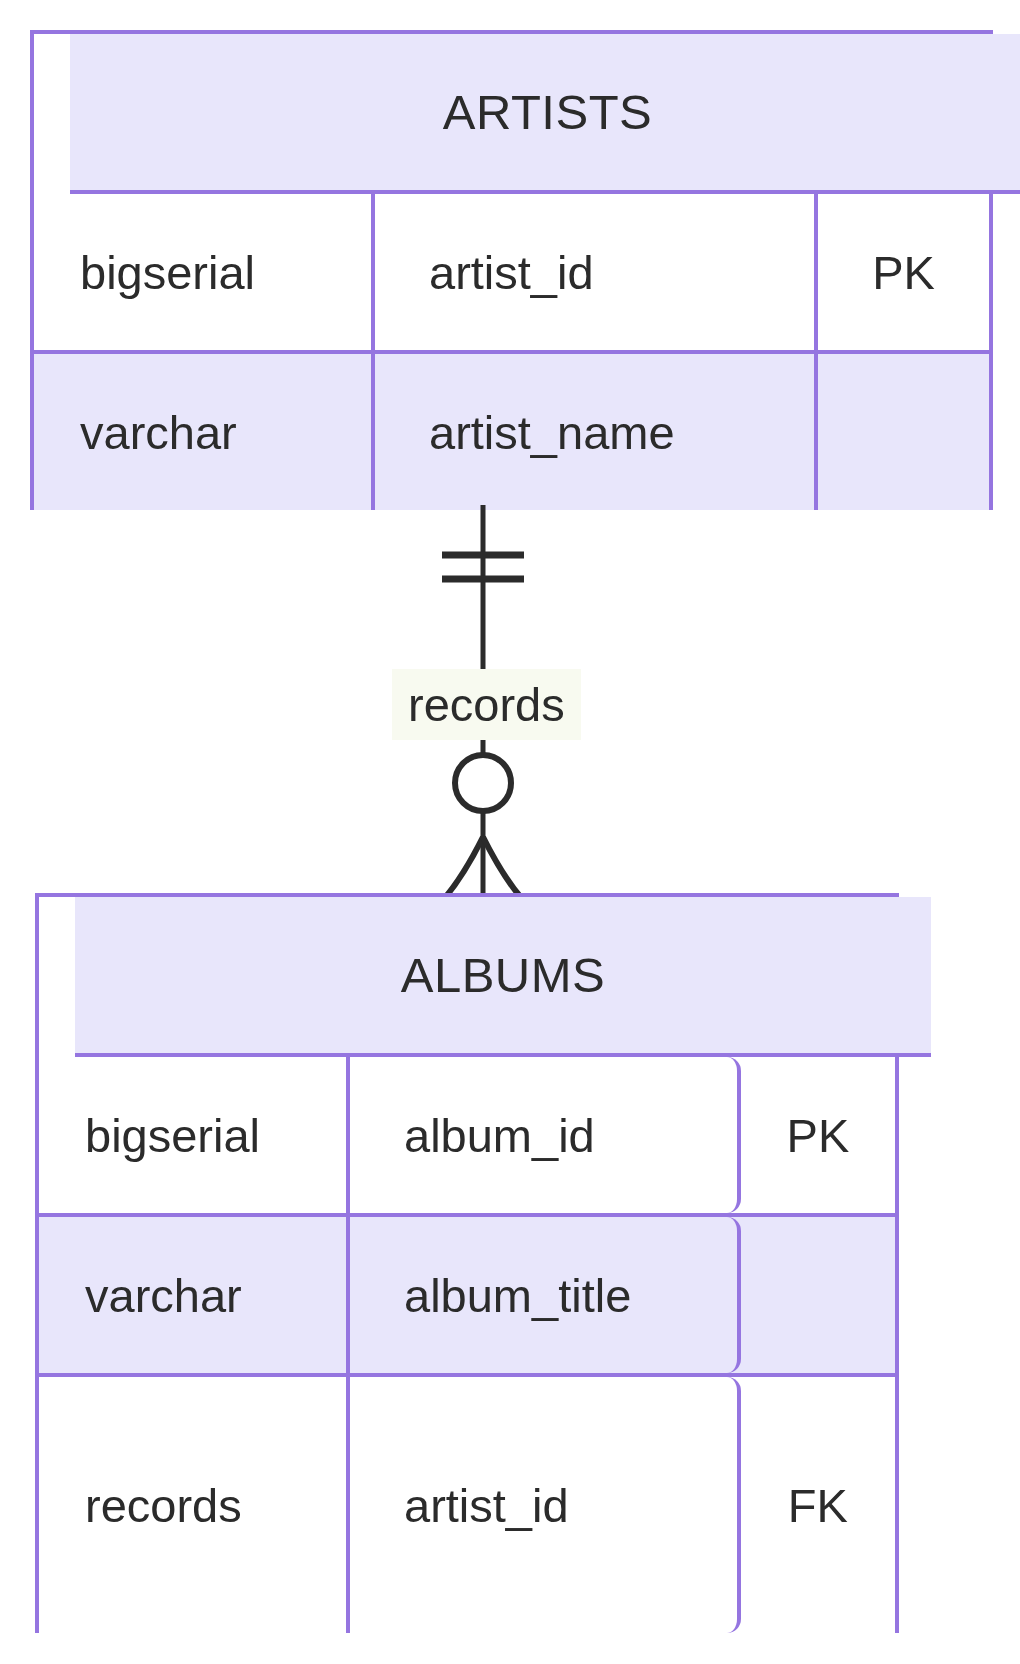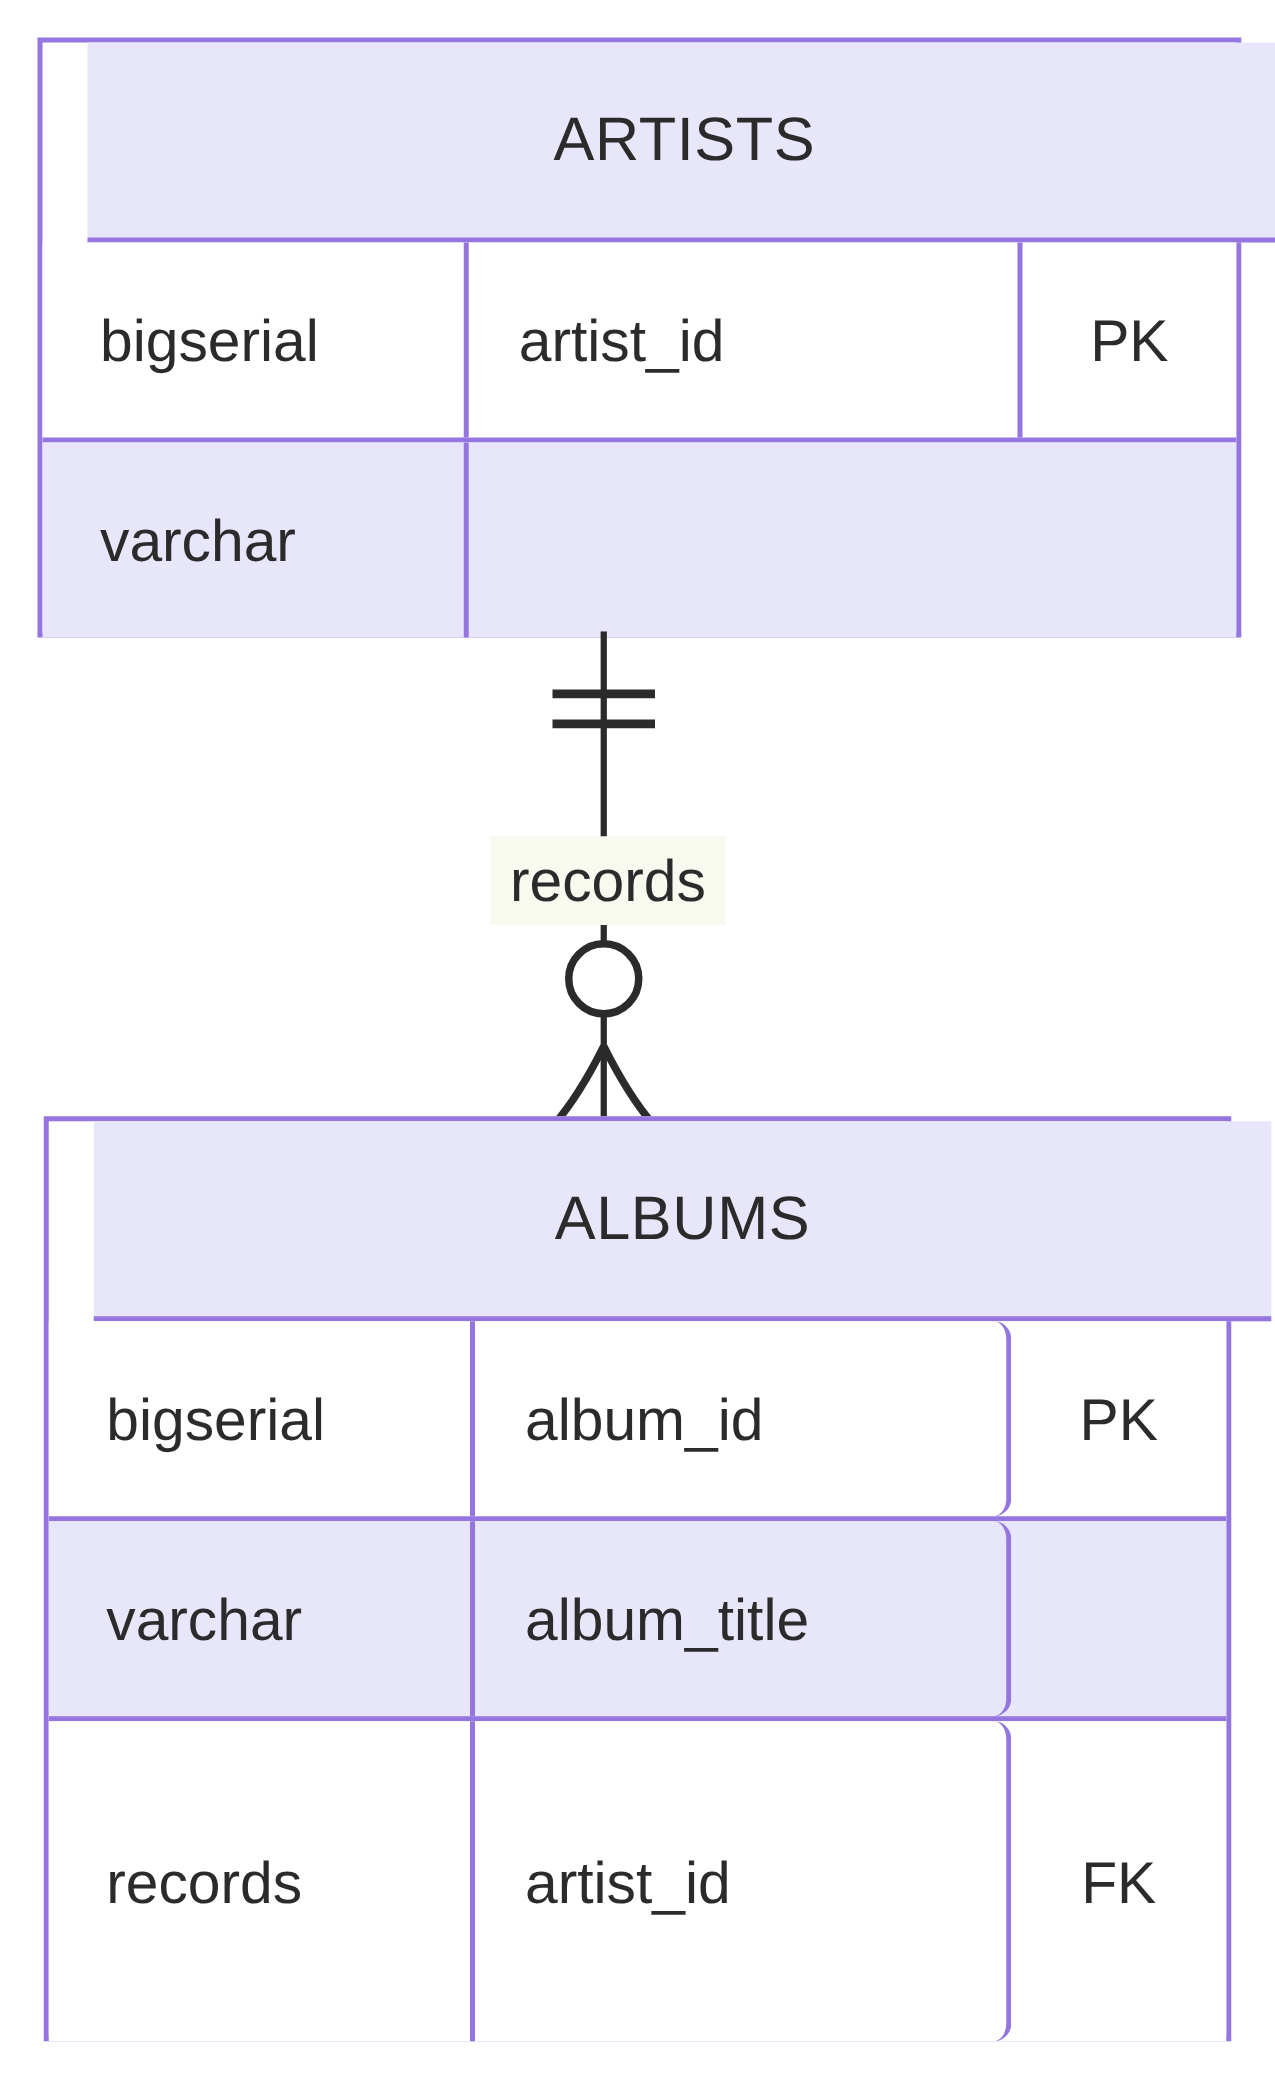--- a/index.html
+++ b/index.html
@@ -62,21 +62,21 @@
     overflow: hidden;
     white-space: nowrap;
   }
   .cell-type {
     justify-content: flex-start;
     padding-left: 46px;
     border-right: 4px solid #9575e0;
   }
   .cell-name {
     justify-content: flex-start;
-    padding-left: 40px;
+    padding-left: 54px;
     border-right: 4px solid #9575e0;
   }
   .cell-key {
     justify-content: center;
     border-radius: 16px;
   }
 
   
   #entity-artists {
     left: 30px;
@@ -88,21 +88,21 @@
   #entity-artists .attr-row     { height: 160px; }
   #entity-artists .attr-row:last-child { height: 156px; }
   #entity-artists .cell-type { width: 341px; }
   #entity-artists .cell-name { width: 443px; }
   #entity-artists .cell-key  { width: 171px; }
 
   
   #entity-albums {
     left: 35px;
     top: 893px;
-    width: 950px;
+    width: 864px;
     height: 740px;
   }
   #entity-albums .entity-title { height: 160px; }
   #entity-albums .attr-row     { height: 160px; }
   #entity-albums .attr-row:last-child { height: 256px; }
   #entity-albums .cell-type { width: 341px; }
   #entity-albums .cell-name { width: 429px; border-radius: 14px; }
   #entity-albums .cell-key  { width: 172px; }
 
   
@@ -136,20 +136,21 @@
     <div class="entity-title">ARTISTS</div>
 
     <div class="attr-row odd">
       <div class="cell cell-type">bigserial</div>
       <div class="cell cell-name">artist_id</div>
       <div class="cell cell-key">PK</div>
     </div>
 
     <div class="attr-row even">
       <div class="cell cell-type">varchar</div>
+      <div class="cell cell-name">artist_name</div>
       <div class="cell cell-key"></div>
     </div>
   </div>
 
   <div id="relationship">
     <svg width="210" height="395" viewBox="0 0 210 395" xmlns="http://www.w3.org/2000/svg">
 
       <line x1="103" y1="0" x2="103" y2="395" stroke="#2b2b2b" stroke-width="5"></line>
 
       <line x1="62" y1="50" x2="144" y2="50" stroke="#2b2b2b" stroke-width="7"></line>

